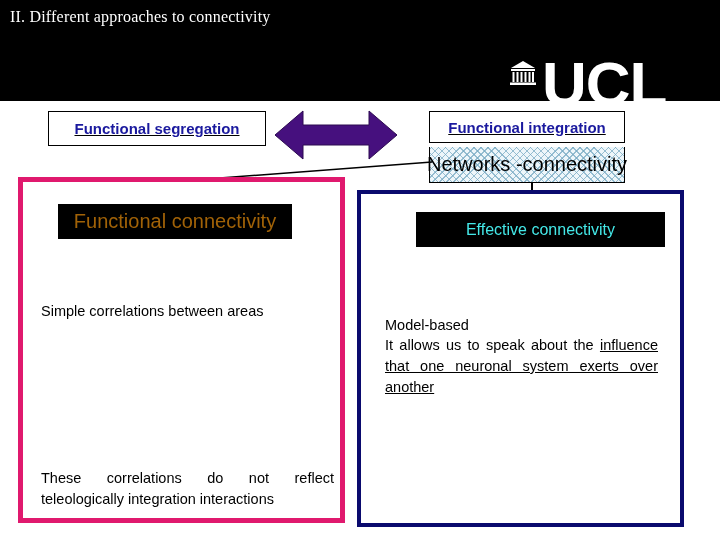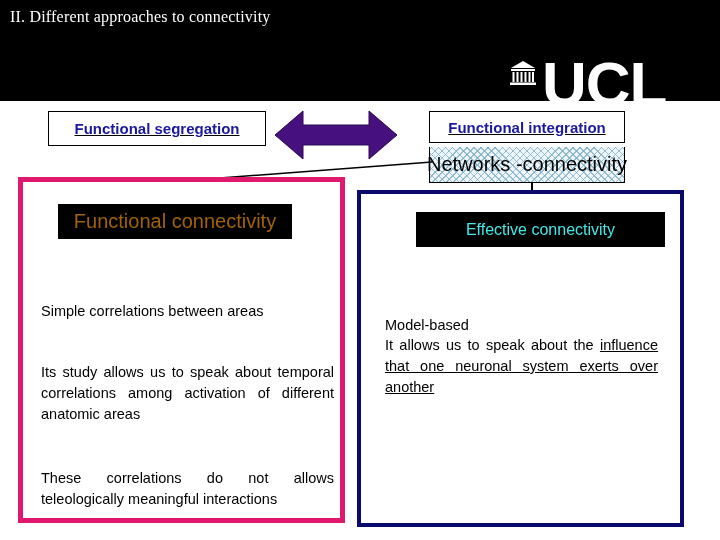--- a/index.html
+++ b/index.html
@@ -249,23 +249,22 @@
 </div>
 
 <div id="box-functional">
   <div class="banner" id="banner-functional">
     <span id="label-functional-connectivity">Functional connectivity</span>
   </div>
 
 
   <div class="body-text" id="fc-p2">Simple correlations between areas</div>
 
-  <div class="body-text justified" id="fc-p3">Its study allows us to speak about temporal correlations among activation of different anatomic areas</div>
-
-  <div class="body-text justified" id="fc-p4">These correlations do not allows teleologically meaningful interactions</div>
+
+  <div class="body-text justified" id="fc-p4">These correlations do not reflect teleologically integration interactions</div>
 </div>
 
 <div id="box-effective">
   <div class="banner" id="banner-effective">
     <span id="label-effective-connectivity">Effective connectivity</span>
   </div>
 
   <div class="body-text" id="ec-p1">Model-based</div>
 
   <div class="body-text justified" id="ec-p2"><span>It allows us to speak about the </span><span class="underlined-run">influence that one neuronal system exerts over another</span></div>

